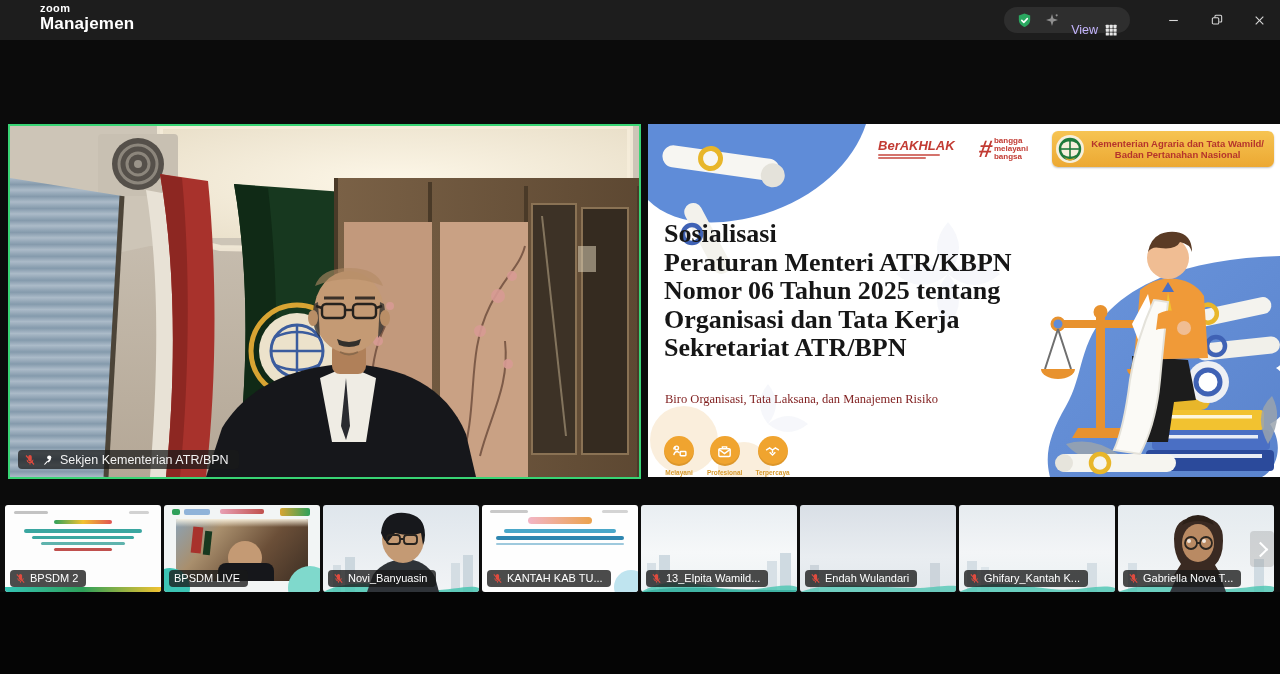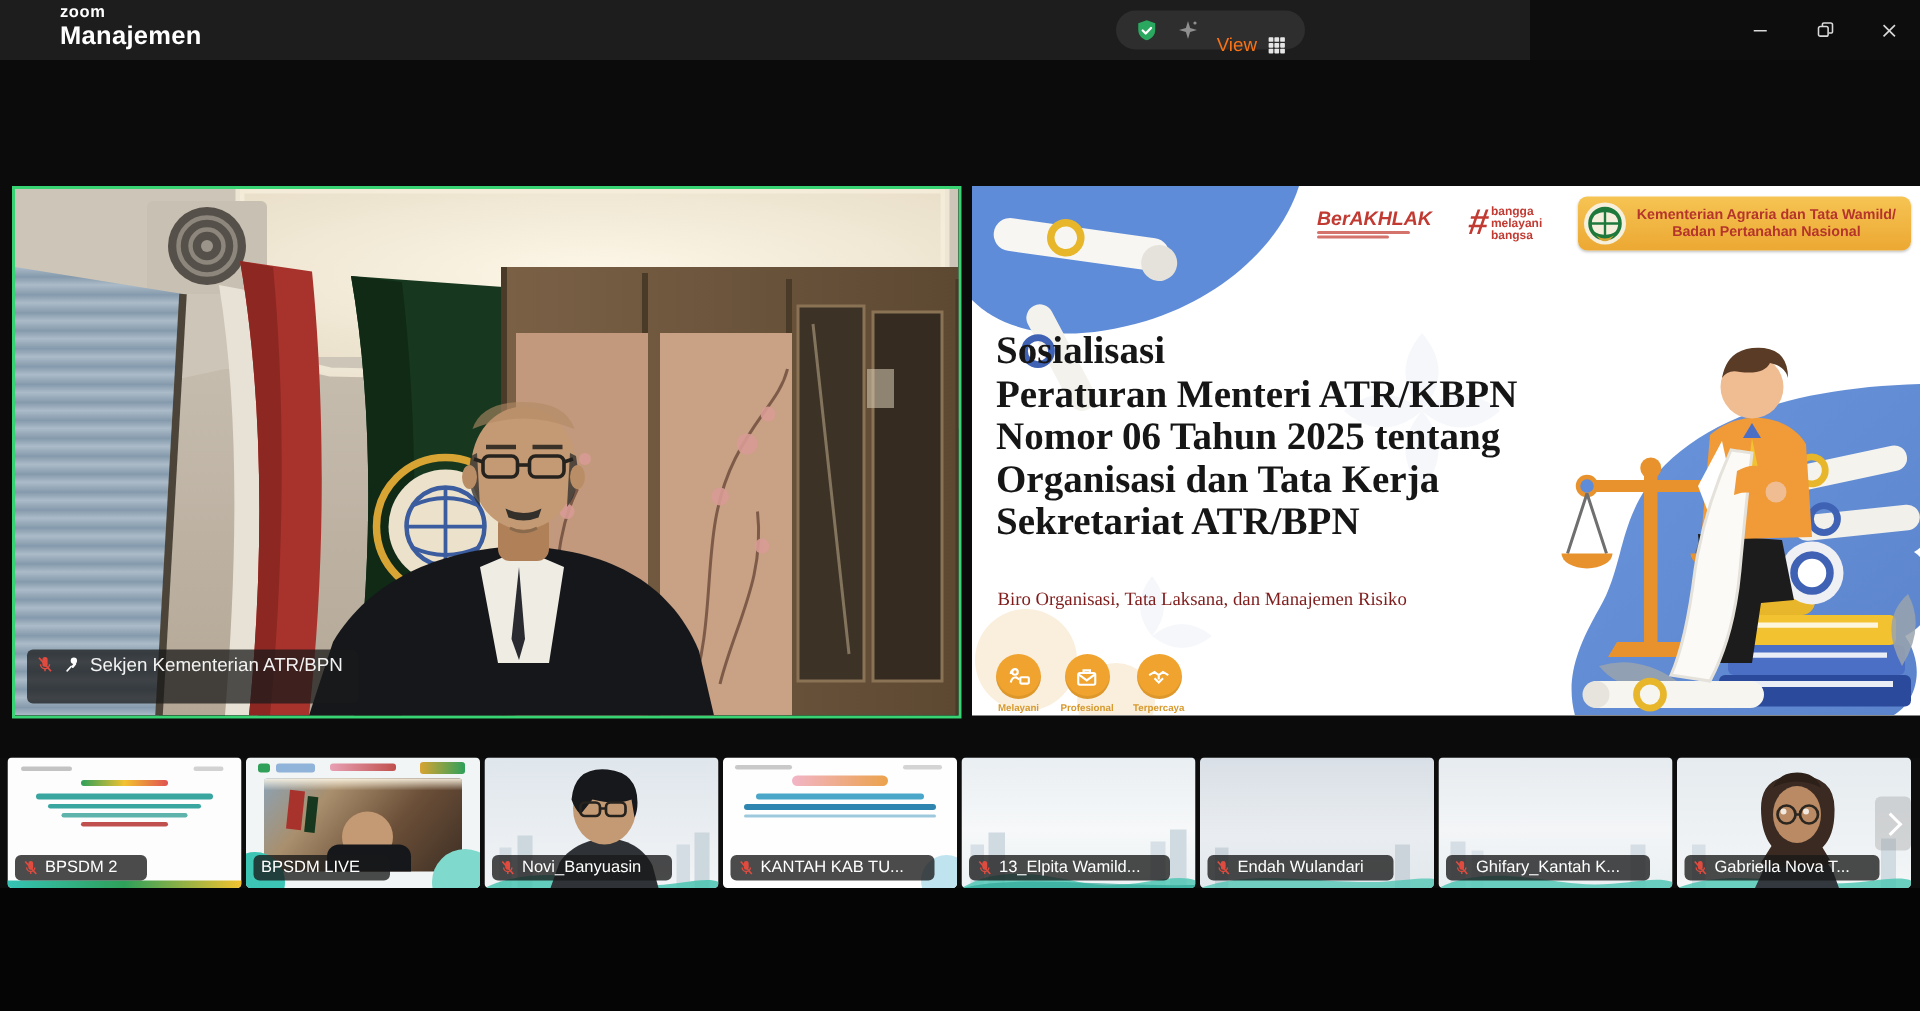--- a/index.html
+++ b/index.html
@@ -4,37 +4,37 @@
 <style>
   html,body{margin:0;padding:0;}
   body{
     width:1280px;height:674px;position:relative;overflow:hidden;
     background:#0d0d0d;font-family:"Liberation Sans",sans-serif;
     -webkit-font-smoothing:antialiased;
   }
   .abs{position:absolute;}
 
   
-  .topbar{position:absolute;left:0;top:0;width:1020px;height:40px;background:#1d1d1d;}
+  .topbar{position:absolute;left:0;top:0;width:1280px;height:40px;background:#1d1d1d;}
   .brand{position:absolute;left:40px;top:3px;color:#fff;}
   .brand .b-top{font-size:11px;font-weight:bold;letter-spacing:.4px;line-height:11px;}
   .brand .b-bottom{font-size:17px;font-weight:bold;line-height:19px;letter-spacing:.2px;}
   .tb-pill{position:absolute;right:150px;top:7px;height:26px;background:#2e2e2e;border-radius:14px;
     display:flex;align-items:center;gap:11px;padding:0 12px;}
-  .tb-view{display:flex;align-items:flex-end;gap:6px;color:#f97316;font-size:12.5px;margin-top:20px;}
+  .tb-view{display:flex;align-items:flex-end;gap:6px;color:#c4b5fd;font-size:12.5px;margin-top:20px;}
   .winbtn{position:absolute;top:0;width:42px;height:40px;display:flex;align-items:center;justify-content:center;}
 
   
   .stage{position:absolute;left:0;top:40px;width:1280px;height:465px;background:#0b0b0b;}
 
   
   .tile-speaker{position:absolute;left:8px;top:84px;width:633px;height:355px;
     border:2px solid #38d474;box-sizing:border-box;background:#000;overflow:hidden;}
   .name-pill{position:absolute;left:8px;bottom:8px;display:flex;align-items:center;gap:6px;
-    background:rgba(25,25,25,.74);border-radius:4px;padding:3px 10px 19px 6px;
+    background:rgba(25,25,25,.74);border-radius:4px;padding:3px 10px 2px 6px;
     color:#f2f2f2;font-size:12.5px;white-space:nowrap;}
 
   
   .tile-share{position:absolute;left:648px;top:84px;width:632px;height:353px;background:#fff;overflow:hidden;}
   .slide-logos{position:absolute;top:7px;right:6px;display:flex;align-items:center;gap:24px;}
   .berakhlak{color:#c23b33;font-weight:bold;font-style:italic;font-size:13px;line-height:13px;}
   .berakhlak-sub{margin-top:2px;}
   .berakhlak-sub div{height:1.5px;background:#d4736c;margin-top:1.5px;border-radius:1px;}
   .bangga{display:flex;align-items:center;gap:2px;color:#c23b33;}
   .bangga .hash{font-size:24px;font-weight:bold;transform:skewX(-8deg);line-height:22px;}
@@ -50,21 +50,21 @@
   .value-item{display:flex;flex-direction:column;align-items:center;gap:3px;}
   .value-circle{width:30px;height:30px;border-radius:50%;background:#f0a42f;
     display:flex;align-items:center;justify-content:center;box-shadow:inset 0 -2px 0 rgba(0,0,0,.08);}
   .value-label{font-size:6.5px;color:#d79a2e;font-weight:bold;}
 
   
   .thumb{position:absolute;top:505px;width:156px;height:87px;border-radius:3px;overflow:hidden;background:#1a1a1a;}
   .t1{left:5px}.t2{left:164px}.t3{left:323px}.t4{left:482px}
   .t5{left:641px}.t6{left:800px}.t7{left:959px}.t8{left:1118px}
   .npill{position:absolute;left:5px;bottom:5px;display:flex;align-items:center;gap:4px;
-    background:rgba(24,24,24,.78);border-radius:4px;padding:2px 20px 2px 5px;color:#fff;
+    background:rgba(24,24,24,.78);border-radius:4px;padding:2px 8px 2px 5px;color:#fff;
     font-size:11px;line-height:13px;white-space:nowrap;max-width:142px;overflow:hidden;}
   .tealline{background:#3aa6a0;border-radius:2px;margin:3px auto 0;}
   .strip-next{position:absolute;left:1250px;top:531px;width:24px;height:36px;border-radius:4px;
     background:rgba(140,140,140,.3);display:flex;align-items:center;justify-content:center;}
   .chev-right{width:9px;height:9px;border-right:2.2px solid #fff;border-top:2.2px solid #fff;
     transform:rotate(45deg);margin-right:3px;}
 
   
   .toolbar{position:absolute;left:0;top:592px;width:1280px;height:82px;background:#050505;}
 </style>

